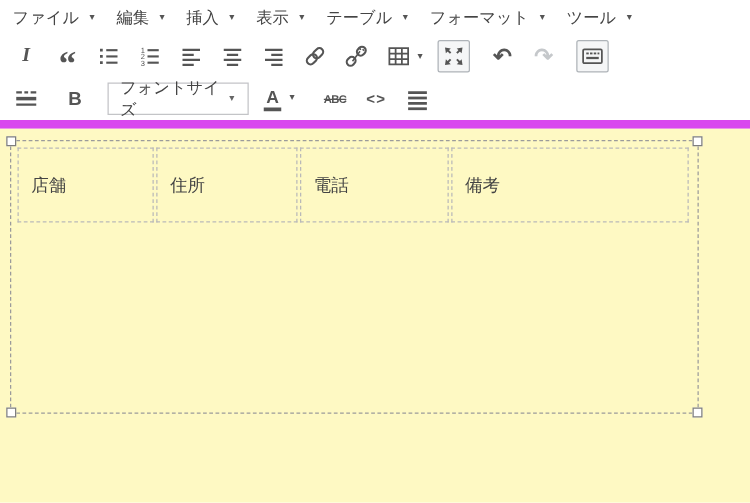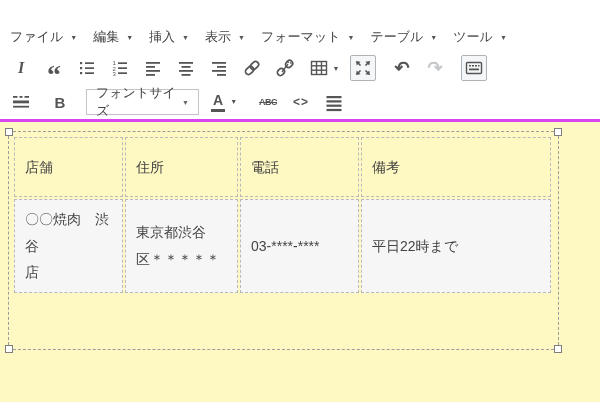--- a/index.html
+++ b/index.html
@@ -1,20 +1,20 @@
 <!DOCTYPE html>
 <html><head>
 <meta charset="utf-8">
 <style>
   * { margin:0; padding:0; box-sizing:border-box; }
   html,body { width:600px; height:402px; background:#fff; overflow:hidden;
               font-family:"Liberation Sans", sans-serif; }
 
   
-  .chrome { border-bottom:3px solid #d946ef; background:#fff;margin-top:23px; }
+  .chrome { border-bottom:7px solid #d946ef; background:#fff; }
 
   .menubar { height:28px; display:flex; align-items:center; padding-left:10px; }
   .menu-item { display:flex; align-items:center; margin-right:16px; cursor:pointer;
                font-size:13px; color:#444; white-space:nowrap; }
   .menu-item .caret { margin-left:7px; }
   .caret { font-size:7px; color:#555; line-height:1; }
 
   .toolbar { height:34px; display:flex; align-items:center; padding-left:8px; }
   .tb-btn { width:26px; height:26px; margin-right:7px; display:flex;
             align-items:center; justify-content:center; cursor:pointer;
@@ -80,25 +80,25 @@
     </div>
     <div class="menu-item">
       <span>挿入</span>
       <span class="caret">▼</span>
     </div>
     <div class="menu-item">
       <span>表示</span>
       <span class="caret">▼</span>
     </div>
     <div class="menu-item">
+      <span>テーブル</span>
+      <span class="caret">▼</span>
+    </div>
+    <div class="menu-item">
       <span>フォーマット</span>
-      <span class="caret">▼</span>
-    </div>
-    <div class="menu-item">
-      <span>テーブル</span>
       <span class="caret">▼</span>
     </div>
     <div class="menu-item">
       <span>ツール</span>
       <span class="caret">▼</span>
     </div>
   </div>
 
   <div class="toolbar">
     <div class="tb-btn">
@@ -274,23 +274,15 @@
         <col style="width:119px">
         <col style="width:190px">
     </colgroup>
     <tbody>
         <tr class="hdr">
       <td>店舗</td>
       <td>住所</td>
       <td>電話</td>
       <td>備考</td>
     </tr>
-    <tr class="data striped">
-      <td>〇〇焼肉　渋谷
-店</td>
-      <td>東京都渋谷
-区＊＊＊＊＊</td>
-      <td>03-****-****</td>
-      <td>平日22時まで</td>
-    </tr>
   </tbody>
     </table>
 </div>
 
 </body></html>

